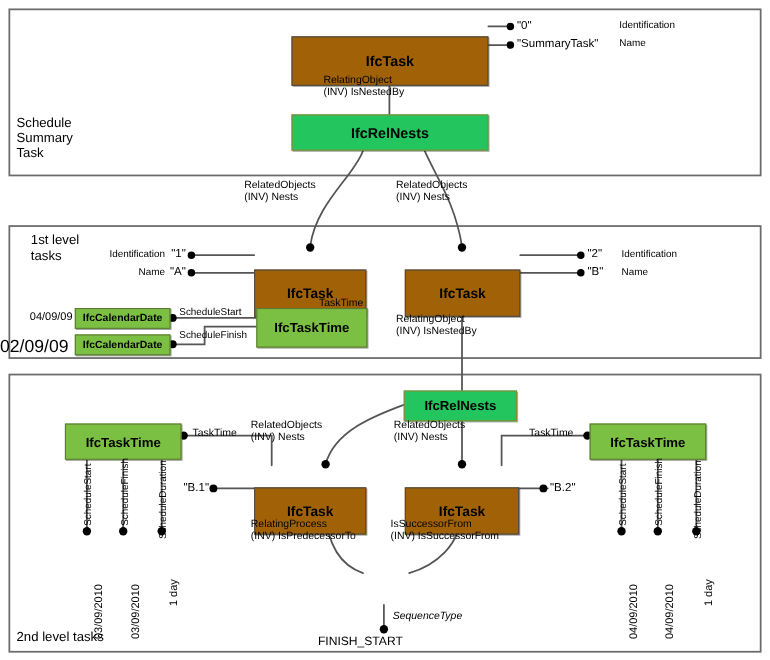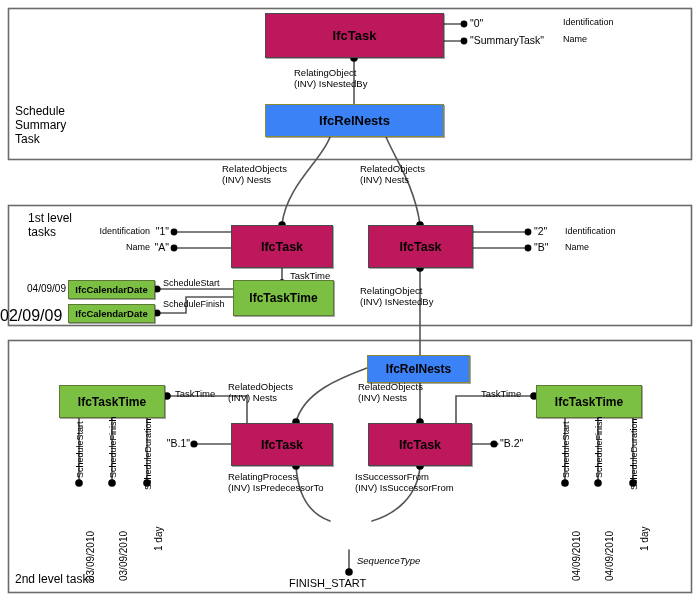--- a/index.html
+++ b/index.html
@@ -27,22 +27,22 @@
     position: absolute;
     box-sizing: border-box;
     display: flex;
     align-items: center;
     justify-content: center;
     font-weight: bold;
     color: #000000;
     border: 1px solid #6b6b4a;
     box-shadow: 1px 1px 0 rgba(0,0,0,0.35);
   }
-  .node.blue   { background: #be185d; border-color: #4a4a4a; }
-  .node.yellow { background: #3b82f6; border-color: #8a8a33; }
+  .node.blue   { background: #a16207; border-color: #4a4a4a; margin-top: 20px; }
+  .node.yellow { background: #22c55e; border-color: #8a8a33; }
   .node.green  { background: #7cc043; border-color: #5c7a33; }
 
   .lbl {
     position: absolute;
     color: #000000;
     white-space: nowrap;
     line-height: 1.15;
   }
   .lbl.c { }
   .lbl.r { text-align: right; }

